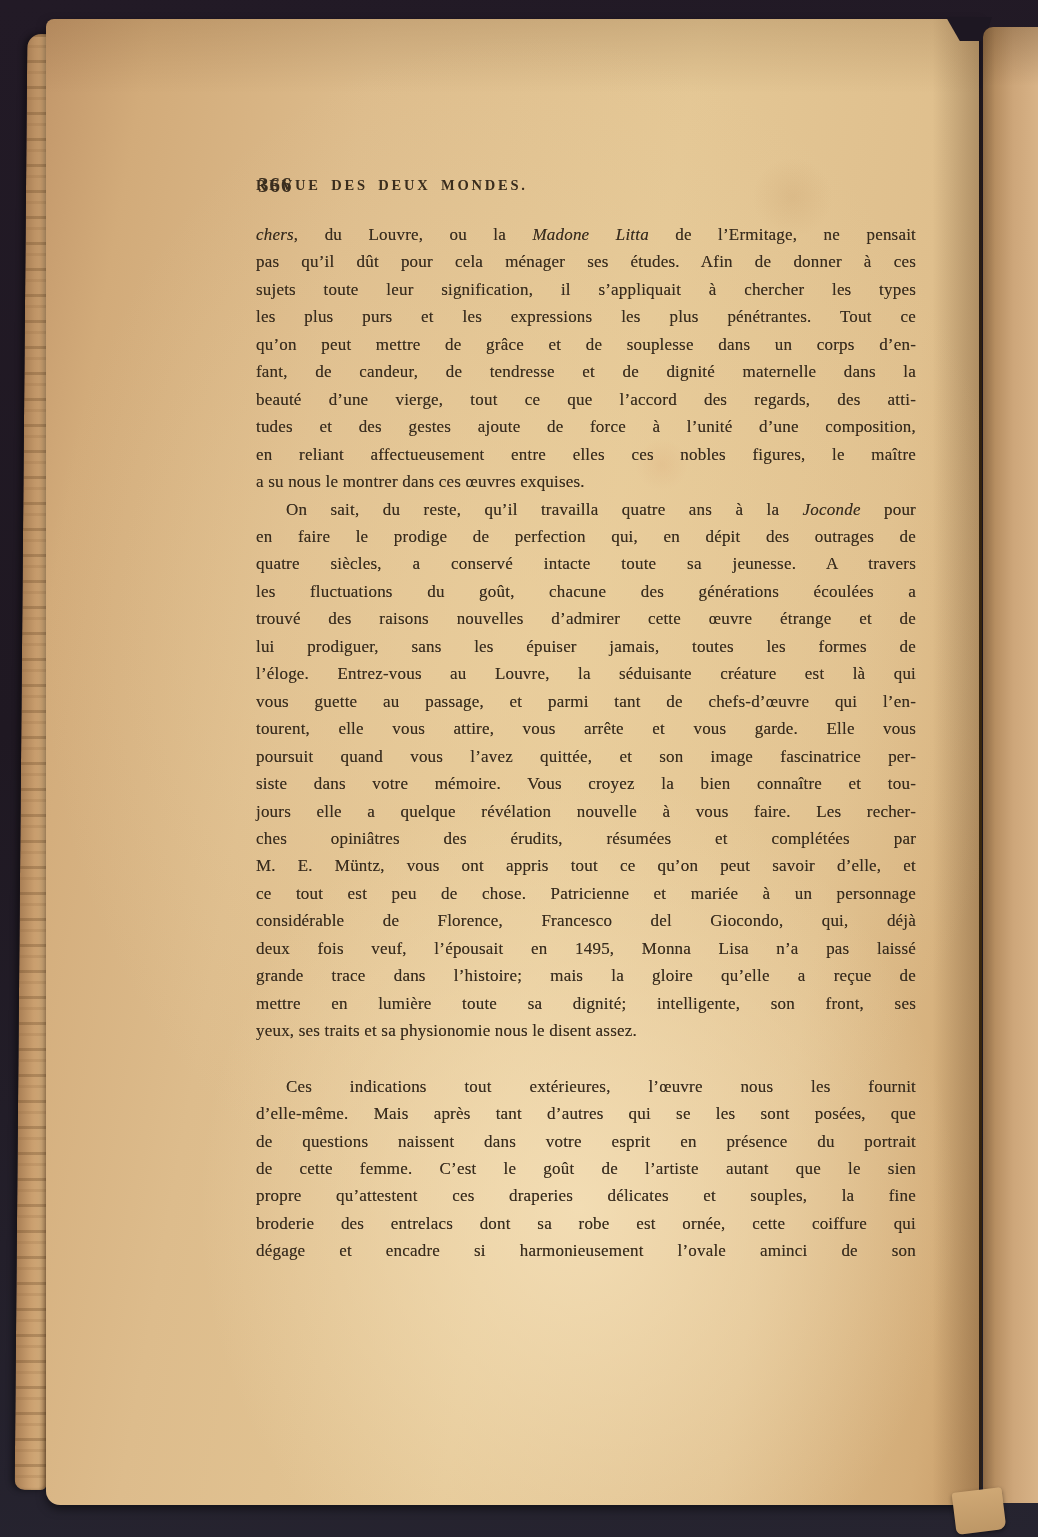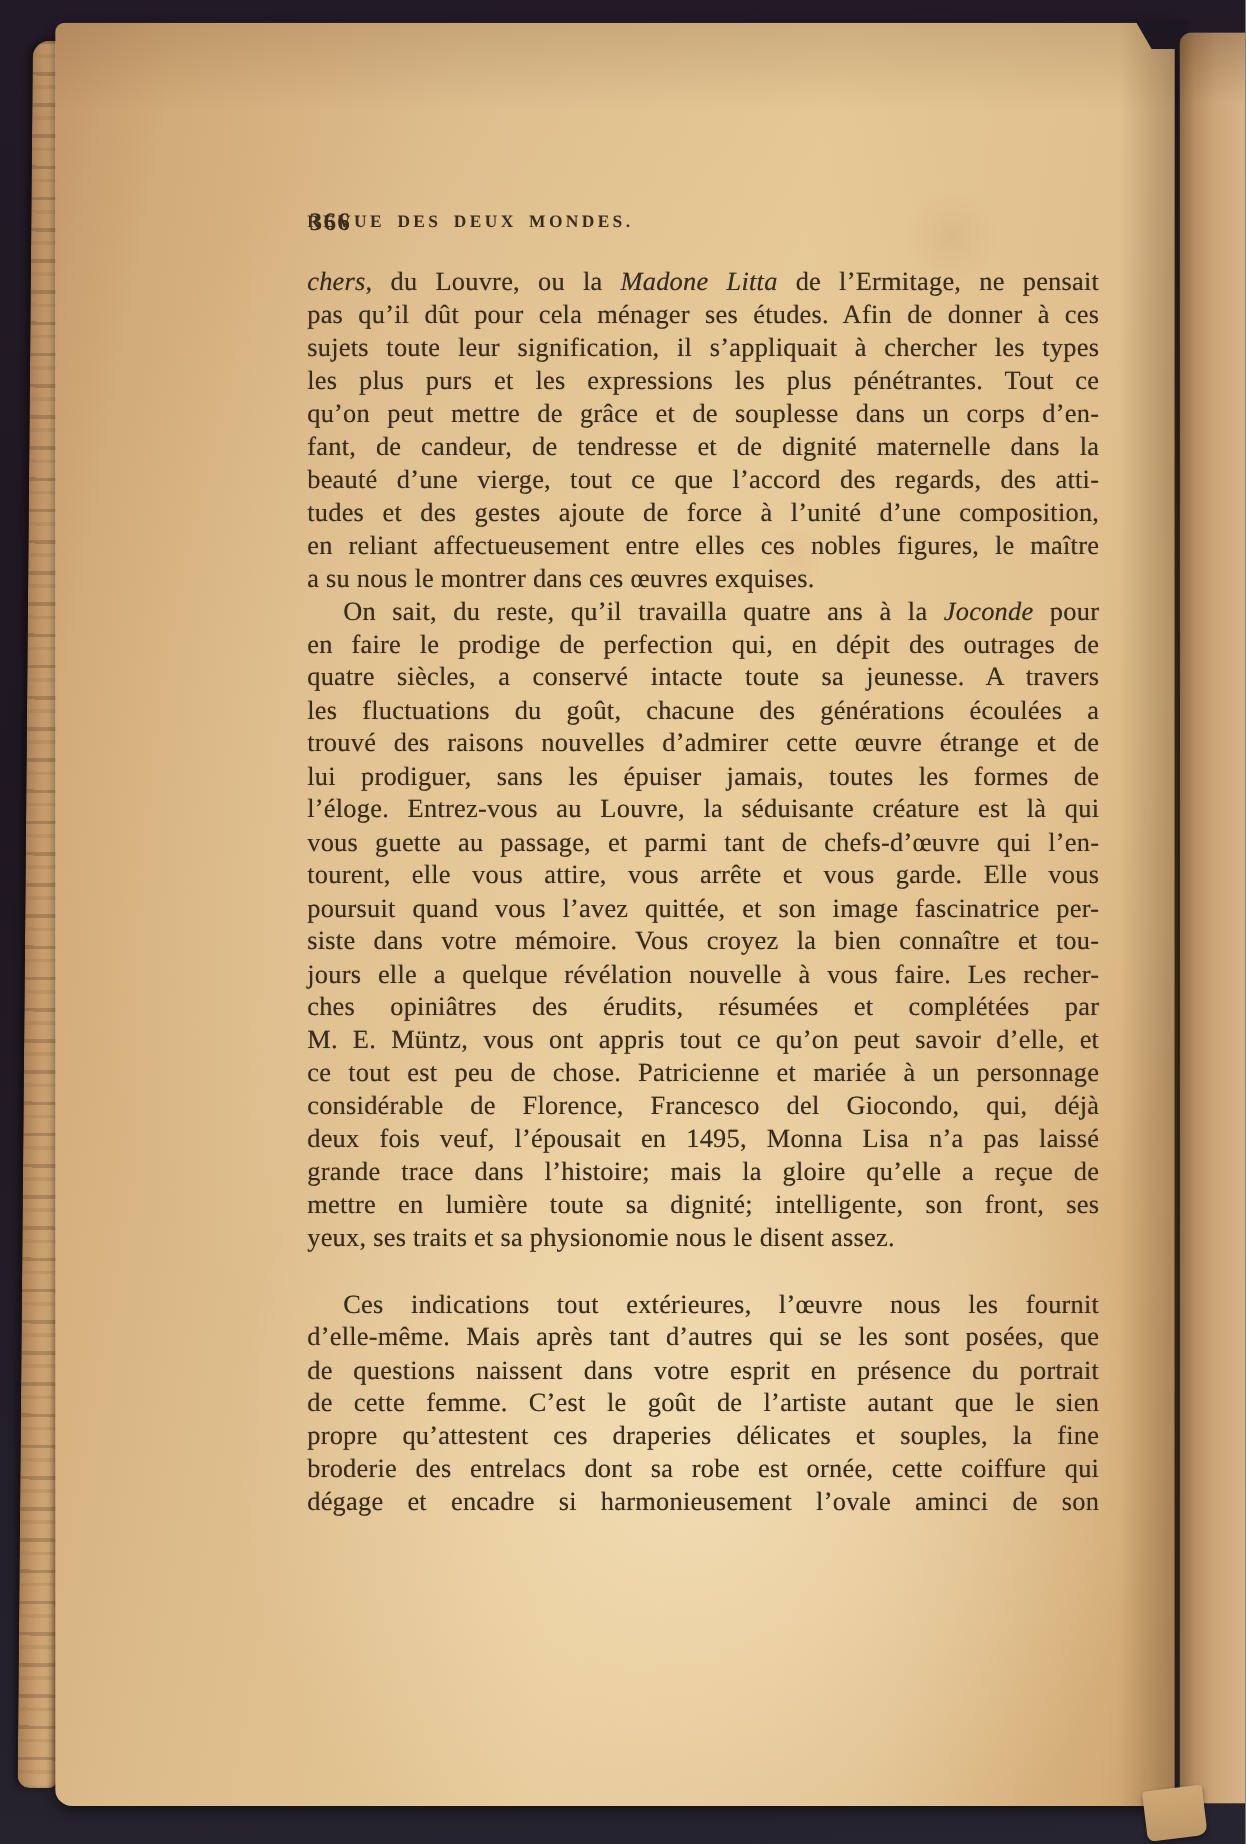--- a/index.html
+++ b/index.html
@@ -62,21 +62,21 @@
   }
   
   .header{position:absolute;left:256px;top:173px;width:660px;height:30px;color:#3a2d1e;font-weight:bold;}
   .page-num{position:absolute;left:2px;top:0;font-size:21px;letter-spacing:1px;}
   .running-title{
     text-align:left;font-size:14.5px;letter-spacing:2.8px;padding-top:4px;
     word-spacing:4px;
   }
   .text-body{
     position:absolute;left:256px;top:221px;width:660px;
-    font-size:22px;line-height:27.45px;color:#382c1e;
+    font-size:17px;line-height:27.45px;color:#382c1e;
     text-shadow:0 0 .6px rgba(56,44,30,.55);
   }
   .line{text-align:justify;text-align-last:justify;letter-spacing:.2px;}
   .line.last{text-align-last:left;}
   .it{font-style:italic;}
 </style>
 </head>
 <body>
 
 <div class="deckle"></div>

